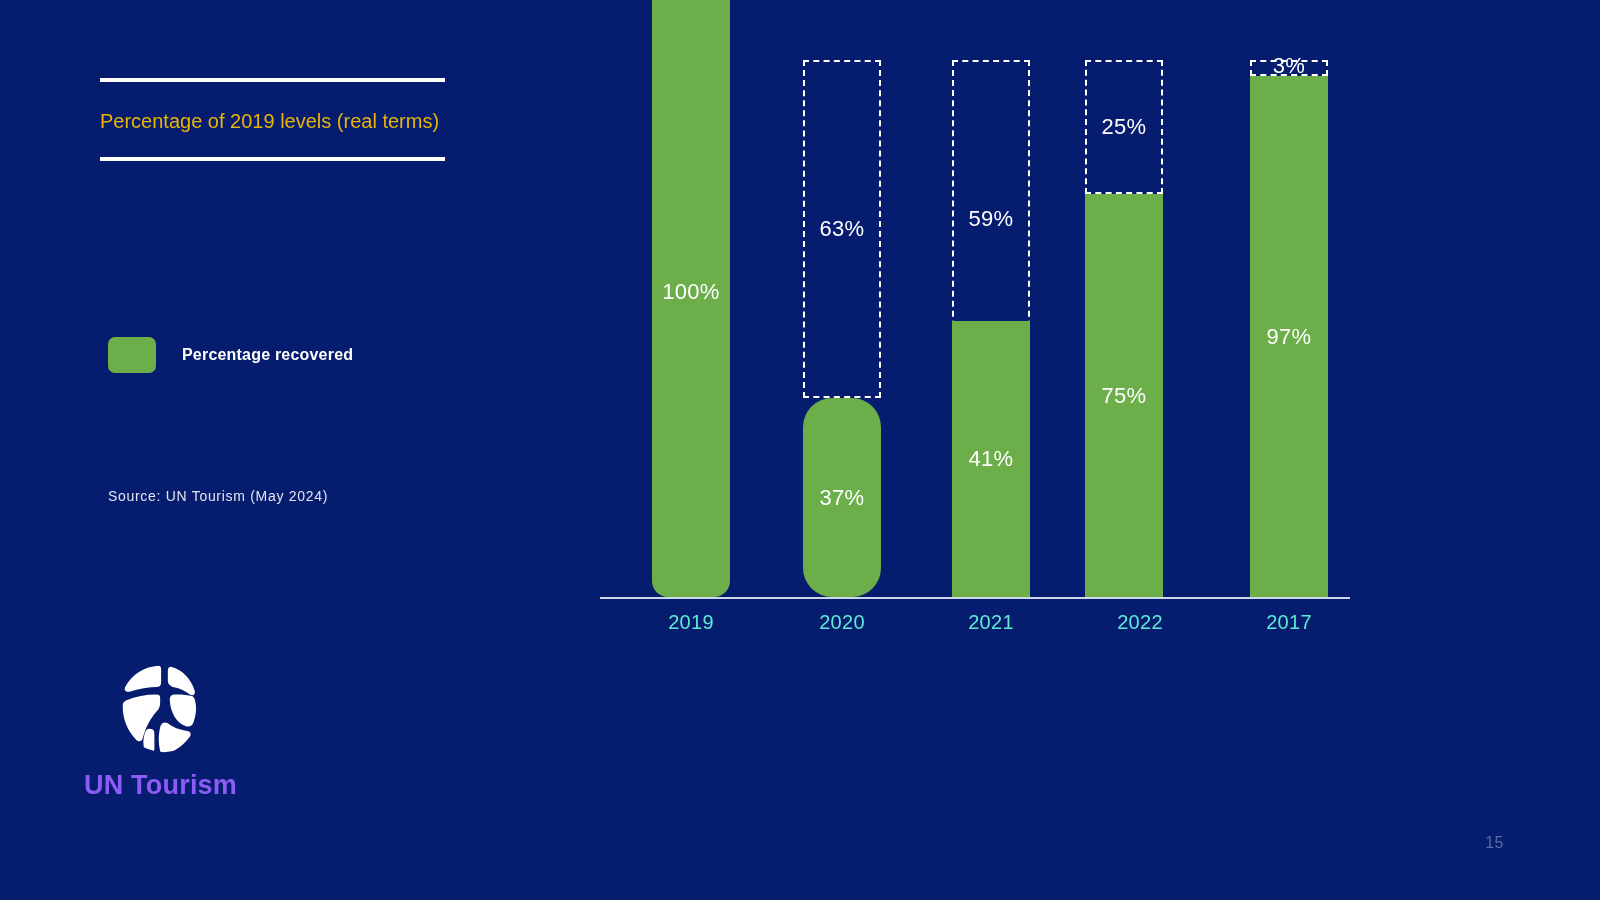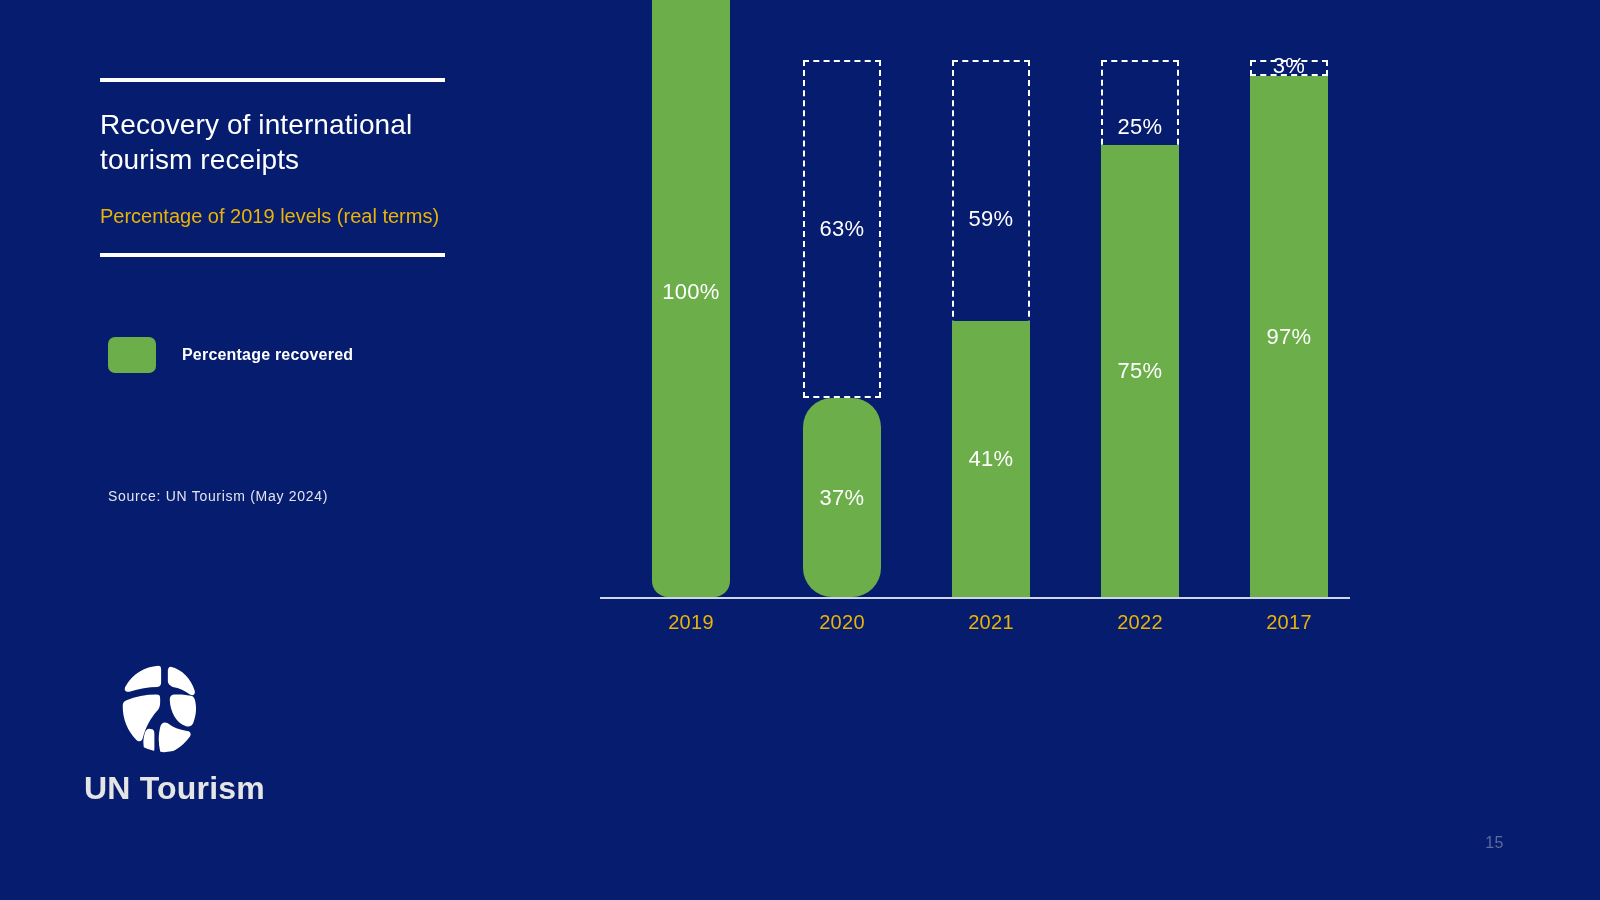--- a/index.html
+++ b/index.html
@@ -117,23 +117,23 @@
 
   .logo-mark {
     width: 96px;
     height: 96px;
     margin-left: 32px;
     display: block;
   }
 
   .logo-wordmark {
     margin-top: 14px;
-    font-size: 32px;
+    font-size: 27px;
     font-weight: bold;
-    color: #e5e5e5;
+    color: #8b5cf6;
     letter-spacing: 0.2px;
     white-space: nowrap;
   }
 
   
   .chart {
     position: absolute;
     left: 600px;
     top: 60px;
     width: 770px;
@@ -196,42 +196,41 @@
     position: relative;
     top: -2px;
   }
 
   .x-label {
     position: absolute;
     top: 551px;
     width: 78px;
     text-align: center;
     font-size: 20px;
-    color: #eab308;
+    color: #5eead4;
     letter-spacing: 0.3px;
   }
 
   
   .page-number {
     position: absolute;
     right: 96px;
     bottom: 48px;
     font-size: 16px;
     color: #5b6c9e;
     letter-spacing: 0.5px;
   }
 </style>
 </head>
 <body>
 
 <div class="slide">
 
   <div class="left-panel">
     <div class="rule rule-top"></div>
-    <div class="title">Recovery of international tourism receipts</div>
     <div class="subtitle">Percentage of 2019 levels (real terms)</div>
     <div class="rule rule-bottom"></div>
   </div>
 
   <div class="legend">
     <div class="legend-row">
       <span class="swatch swatch-filled"></span>
       <span class="legend-label">Percentage recovered</span>
     </div>
   </div>
@@ -277,25 +276,25 @@
 
       <div class="bar-group" style="left:352px;">
         <div class="seg seg-notrecovered" style="bottom:220px; height:317px;">
           <span class="seg-label">59%</span>
         </div>
         <div class="seg seg-recovered" style="height:276px;">
           <span class="seg-label">41%</span>
         </div>
       </div>
 
-      <div class="bar-group" style="left:501px;">
+      <div class="bar-group" style="left:485px;">
         <div class="seg seg-notrecovered" style="bottom:403px; height:134px;">
           <span class="seg-label">25%</span>
         </div>
-        <div class="seg seg-recovered" style="height:452px;">
+        <div class="seg seg-recovered" style="height:403px;">
           <span class="seg-label">75%</span>
         </div>
       </div>
 
       <div class="bar-group" style="left:650px;">
         <div class="seg seg-notrecovered tiny" style="bottom:521px; height:16px;">
           <span class="seg-label">3%</span>
         </div>
         <div class="seg seg-recovered" style="height:521px;">
           <span class="seg-label">97%</span>

